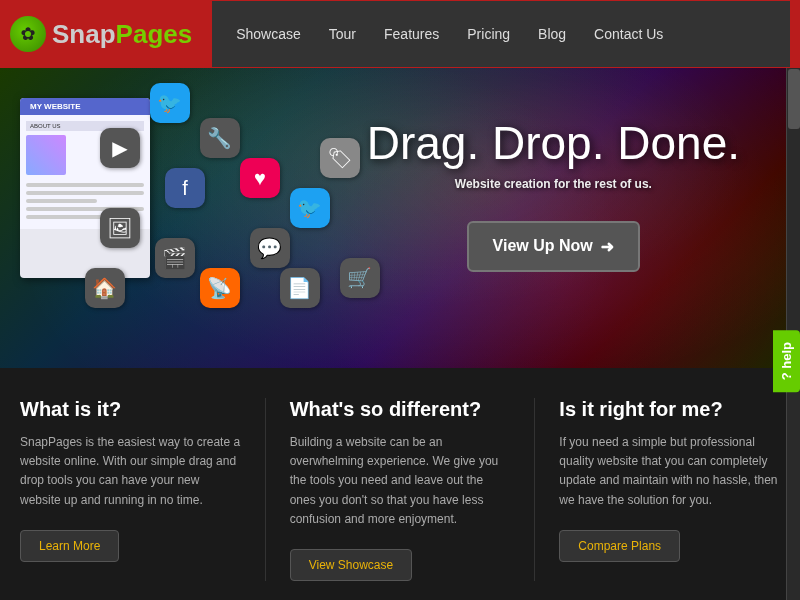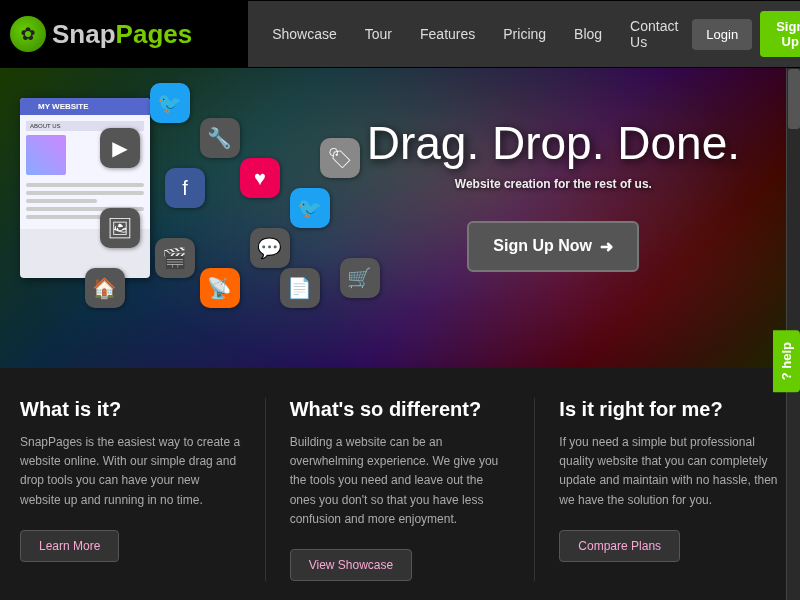--- a/index.html
+++ b/index.html
@@ -2,26 +2,25 @@
 <html><head>
   <meta charset="utf-8">
   <style>
     * { margin: 0; padding: 0; box-sizing: border-box; }
     body { width: 800px; height: 600px; overflow: hidden; font-family: Arial, sans-serif; background: #1a1a1a; color: #fff; }
 
     
     #header {
       display: flex;
       align-items: center;
-      background: #000000;
+      background: #b91c1c;
       height: 68px;
       padding: 1px 10px;
       position: relative;
       z-index: 10;
-      gap: 36px;
     }
     #logo {
       display: flex;
       align-items: center;
       margin-right: 20px;
     }
     .logo-icon {
       width: 36px; height: 36px;
       background: radial-gradient(circle at 40% 40%, #66cc00, #3a8800);
       border-radius: 50%;
@@ -177,21 +176,21 @@
       position: absolute;
       top: 20px;
       left: 10px;
       overflow: hidden;
       box-shadow: 2px 2px 8px rgba(0,0,0,0.5);
     }
     .website-card-header {
       background: #5566cc;
       color: #fff;
       font-size: 8px;
-      padding: 4px 18px;
+      padding: 4px 10px;
       font-weight: bold;
     }
     .website-card-body {
       background: #f5f5ff;
       padding: 6px;
     }
     .website-card-about {
       background: #dde;
       font-size: 6px;
       color: #333;
@@ -245,21 +244,21 @@
       margin-bottom: 12px;
     }
     .col p {
       font-size: 12px;
       color: #aaa;
       line-height: 1.6;
       margin-bottom: 20px;
     }
     .btn-col {
       background: #333;
-      color: #f9a8d4;
+      color: #eab308;
       border: 1px solid #555;
       padding: 8px 18px;
       border-radius: 4px;
       cursor: pointer;
       font-size: 12px;
     }
 
     .col-divider {
       width: 1px;
       background: #333;
@@ -311,24 +310,20 @@
       <span class="logo-snap">Snap</span><span class="logo-pages">Pages</span>
     </span>
   </div>
   <nav>
     <a href="#">Showcase</a>
     <a href="#">Tour</a>
     <a href="#">Features</a>
     <a href="#">Pricing</a>
     <a href="#">Blog</a>
     <a href="#">Contact Us</a>
-    <div class="nav-right">
-      <button class="btn-login">Login</button>
-      <button class="btn-signup-nav">Sign Up</button>
-    </div>
   </nav>
 </div>
 
 <div id="hero">
   <div class="hero-rainbow"></div>
 
   <div class="hero-mockup">
     <div class="website-card">
       <div class="website-card-header">MY WEBSITE</div>
       <div class="website-card-body">
@@ -359,21 +354,21 @@
     <div class="ficon" style="left:290px;top:120px;background:#1da1f2;">🐦</div>
     <div class="ficon" style="left:320px;top:70px;background:#888;">🏷</div>
     <div class="ficon" style="left:280px;top:200px;background:#555;">📄</div>
     <div class="ficon" style="left:340px;top:190px;background:#555;">🛒</div>
   </div>
 
   <div class="hero-text-block">
     <div class="hero-headline">Drag. Drop. Done.</div>
     <div class="hero-subtext">Website creation for the rest of us.</div>
     <div class="hero-buttons">
-      <button class="btn-hero-signup">Sign Up Now</button>
+      <button class="btn-hero-signup">View Up Now</button>
     </div>
   </div>
 </div>
 
 <div id="columns">
   <div class="col">
     <h3>What is it?</h3>
     <p>SnapPages is the easiest way to create a website online. With our simple drag and drop tools you can have your new website up and running in no time.</p>
     <button class="btn-col">Learn More</button>
   </div>

